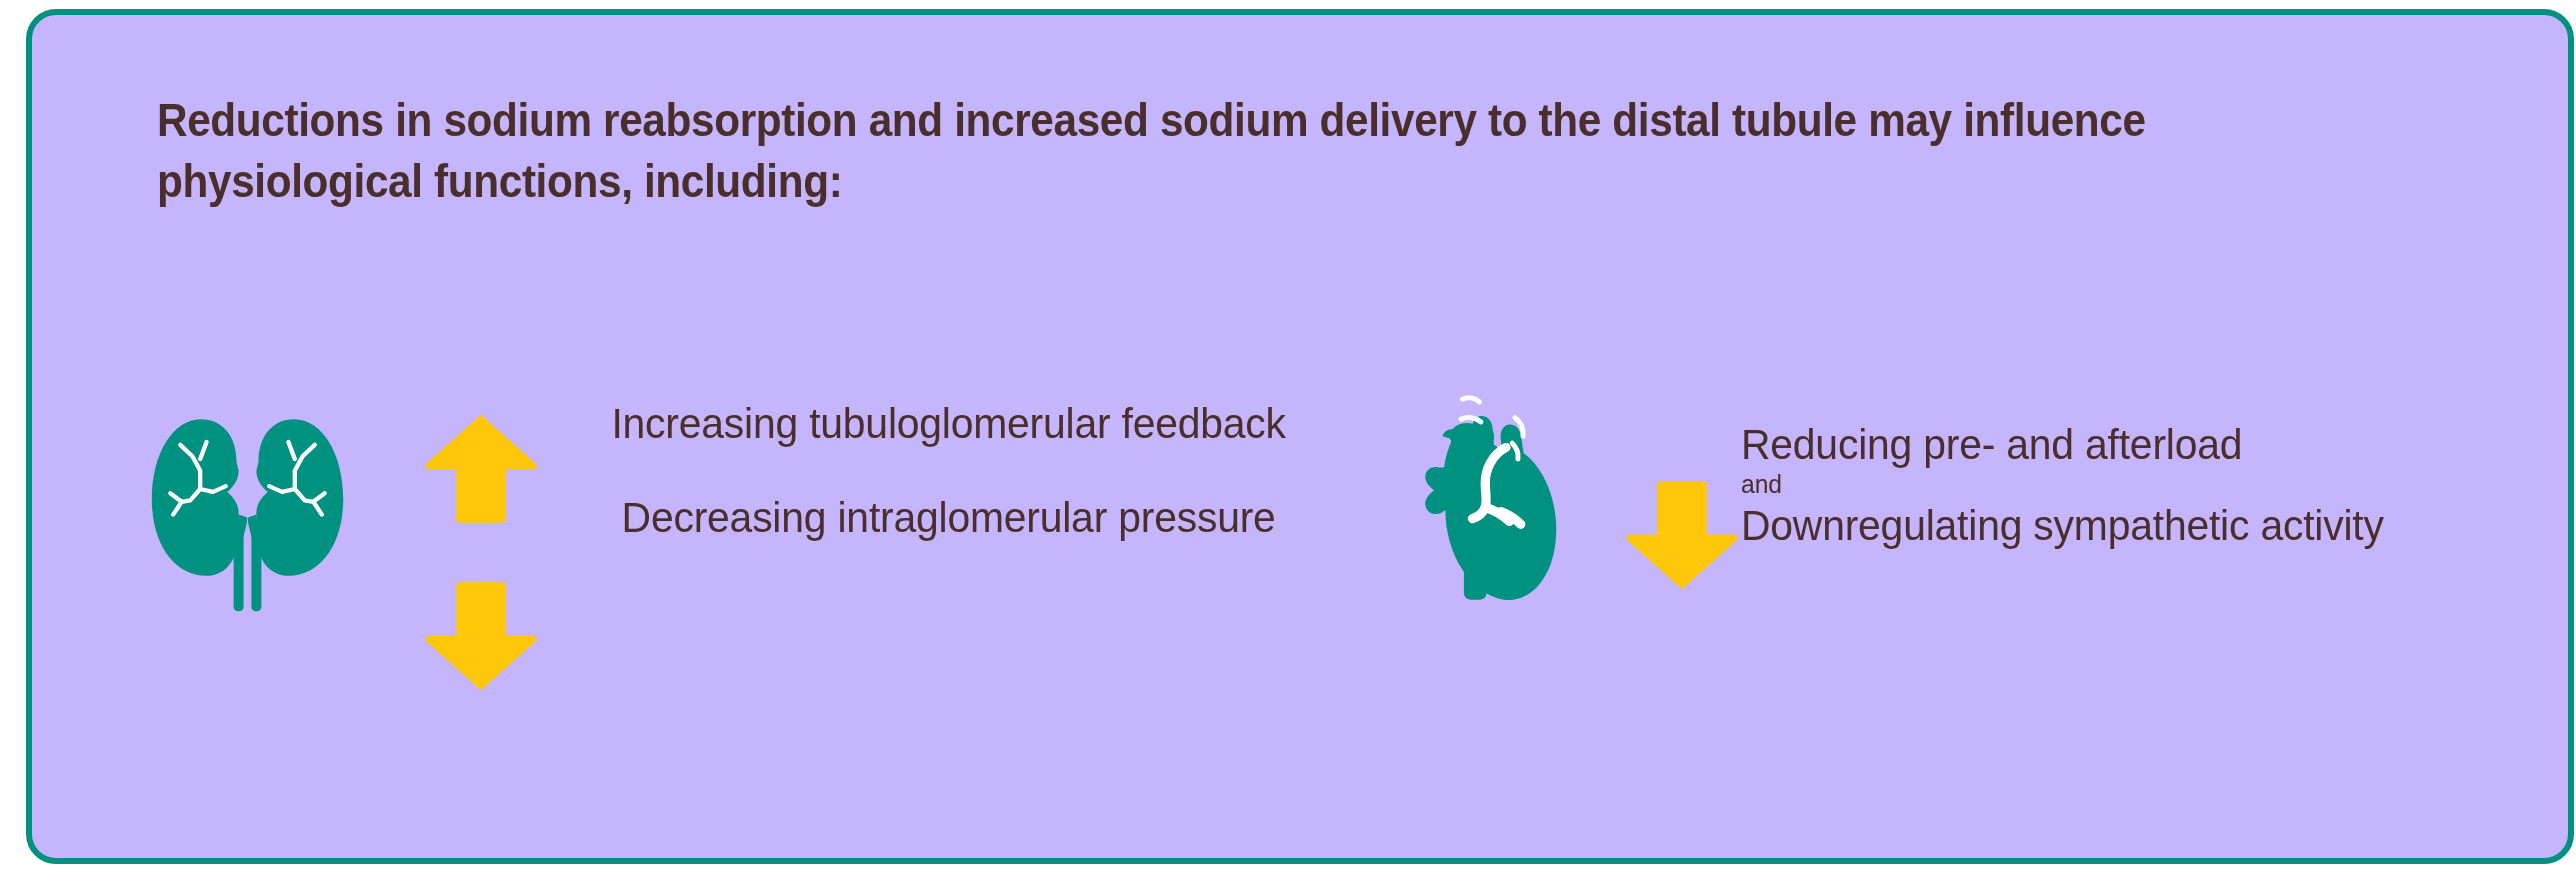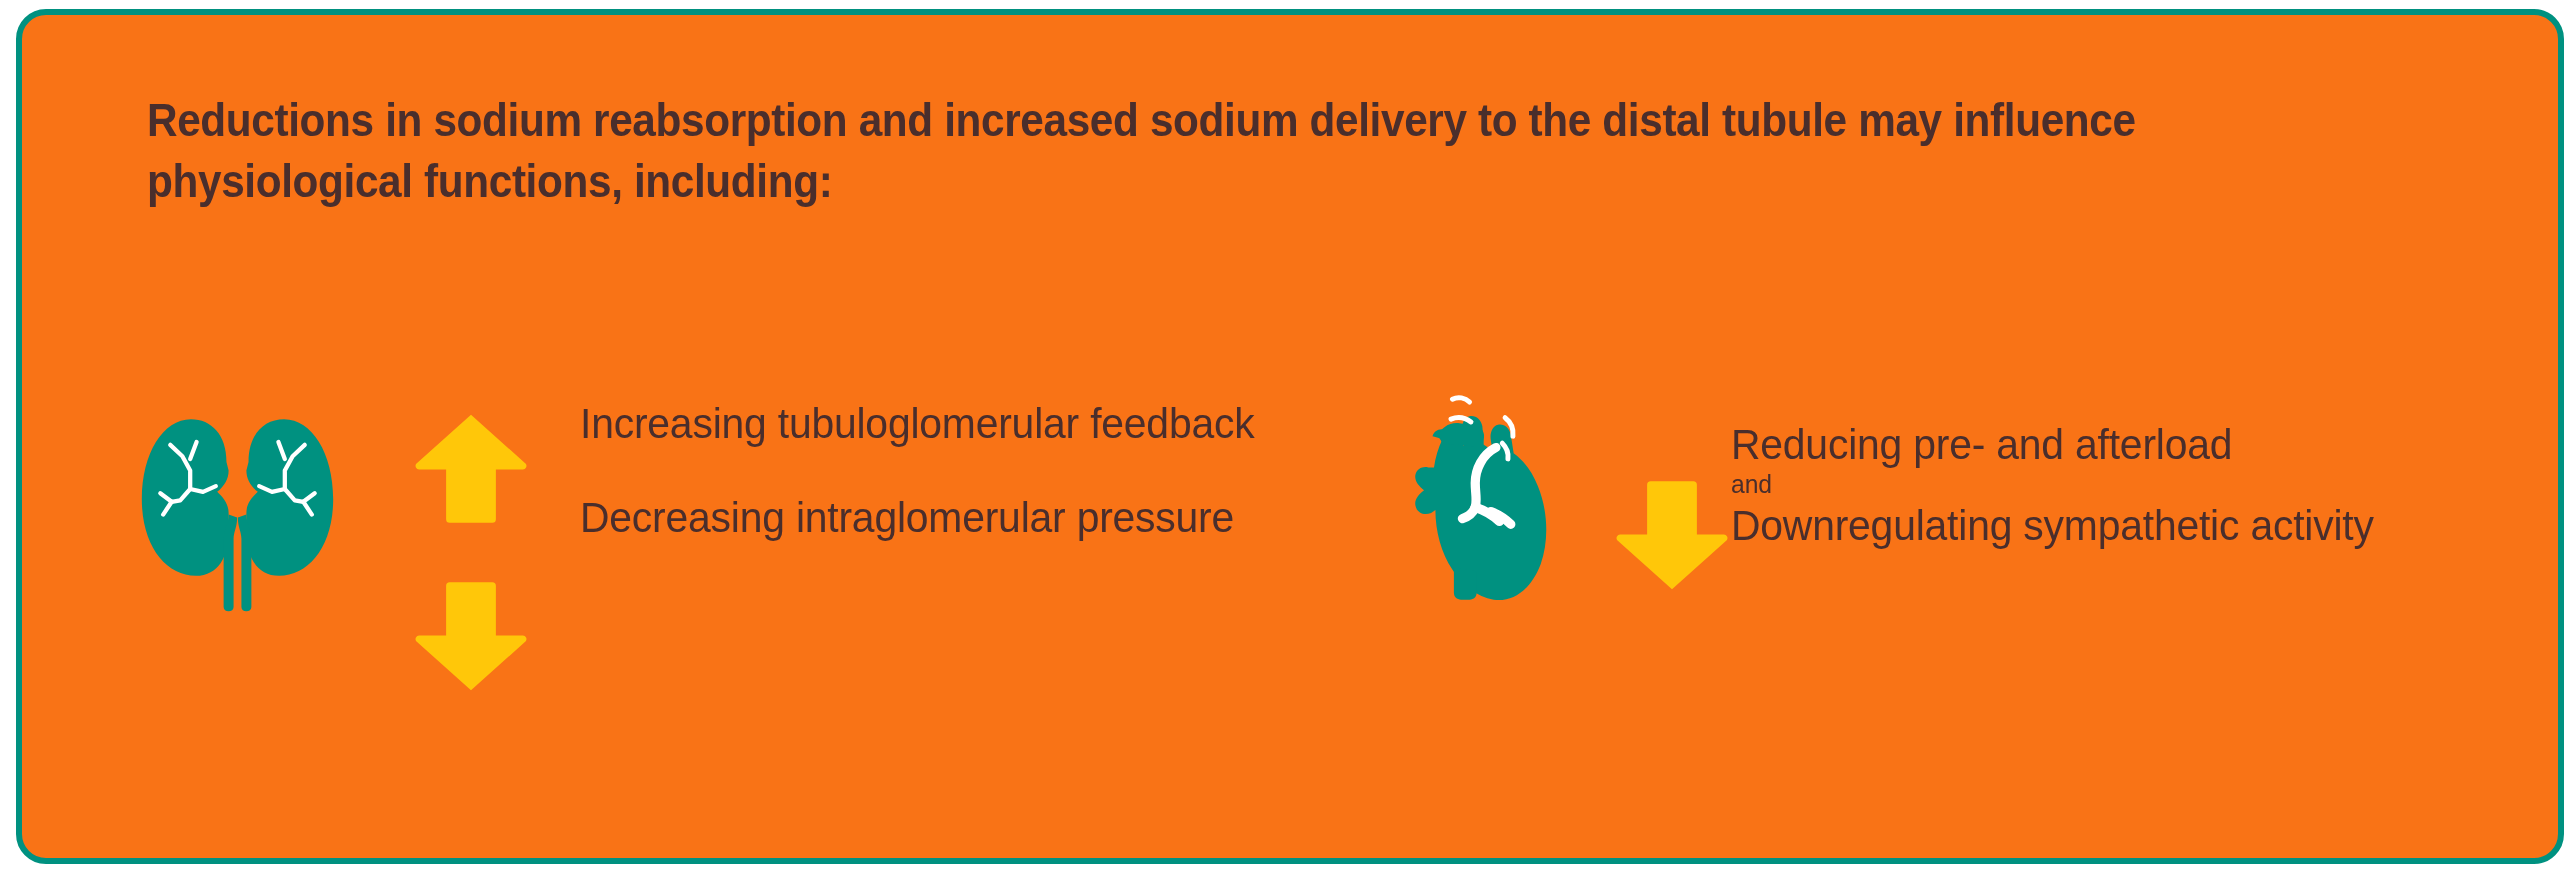--- a/index.html
+++ b/index.html
@@ -9,26 +9,26 @@
   }
   body {
     width: 2576px;
     height: 883px;
     font-family: "Liberation Sans", sans-serif;
     overflow: hidden;
   }
 
   .slide-frame {
     position: absolute;
-    left: 16px;
+    left: 26px;
     top: 8.5px;
     width: 2548px;
     height: 855px;
     box-sizing: border-box;
-    background: #f97316;
+    background: #c4b5fd;
     border: 6.4px solid #009180;
     border-radius: 30px;
   }
 
   .headline {
     position: absolute;
     left: 125px;
     top: 75px;
     width: 2337px;
     font-family: "Liberation Sans Narrow", "Liberation Sans", sans-serif;
@@ -48,21 +48,21 @@
     width: 100%;
     height: 370px;
   }
 
   .panel {
     position: absolute;
     display: flex;
     align-items: flex-start;
   }
 
-  .panel-kidney { left: 107px; top: 14.2px; }
+  .panel-kidney { left: 107px; top: 14.2px; text-align: center; }
   .panel-heart  { left: 1375px; top: 21.4px; }
 
   .organ-icon {
     flex: 0 0 auto;
   }
 
   .arrow-column {
     flex: 0 0 auto;
     display: flex;
     flex-direction: column;

